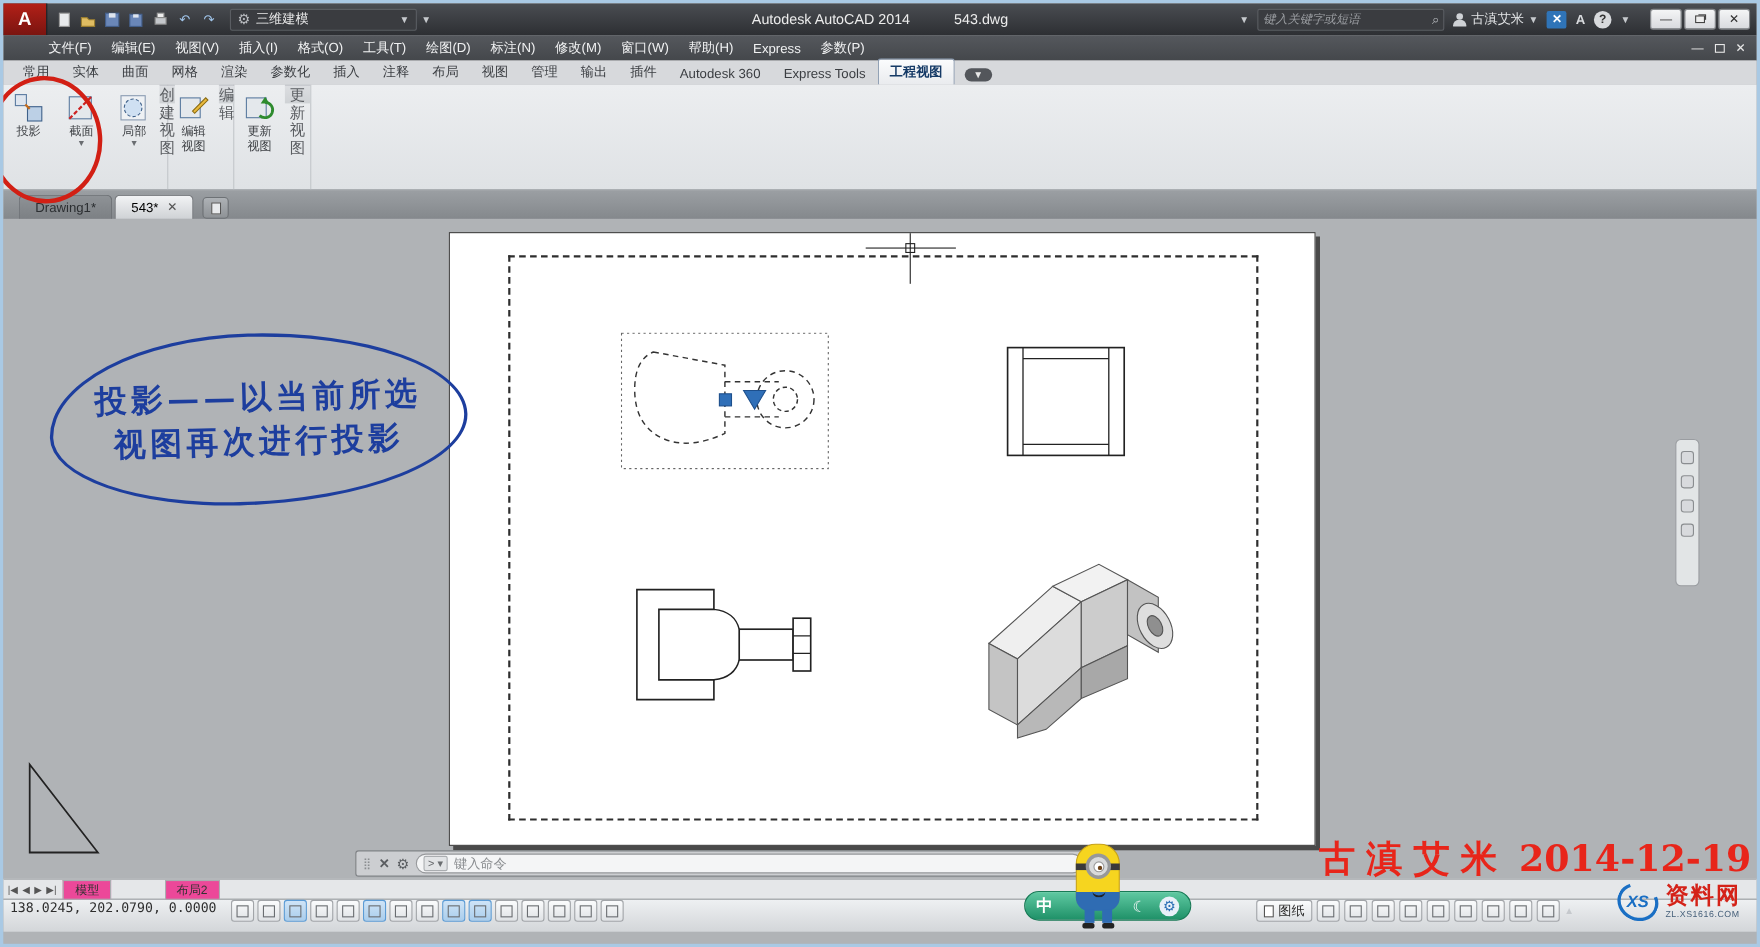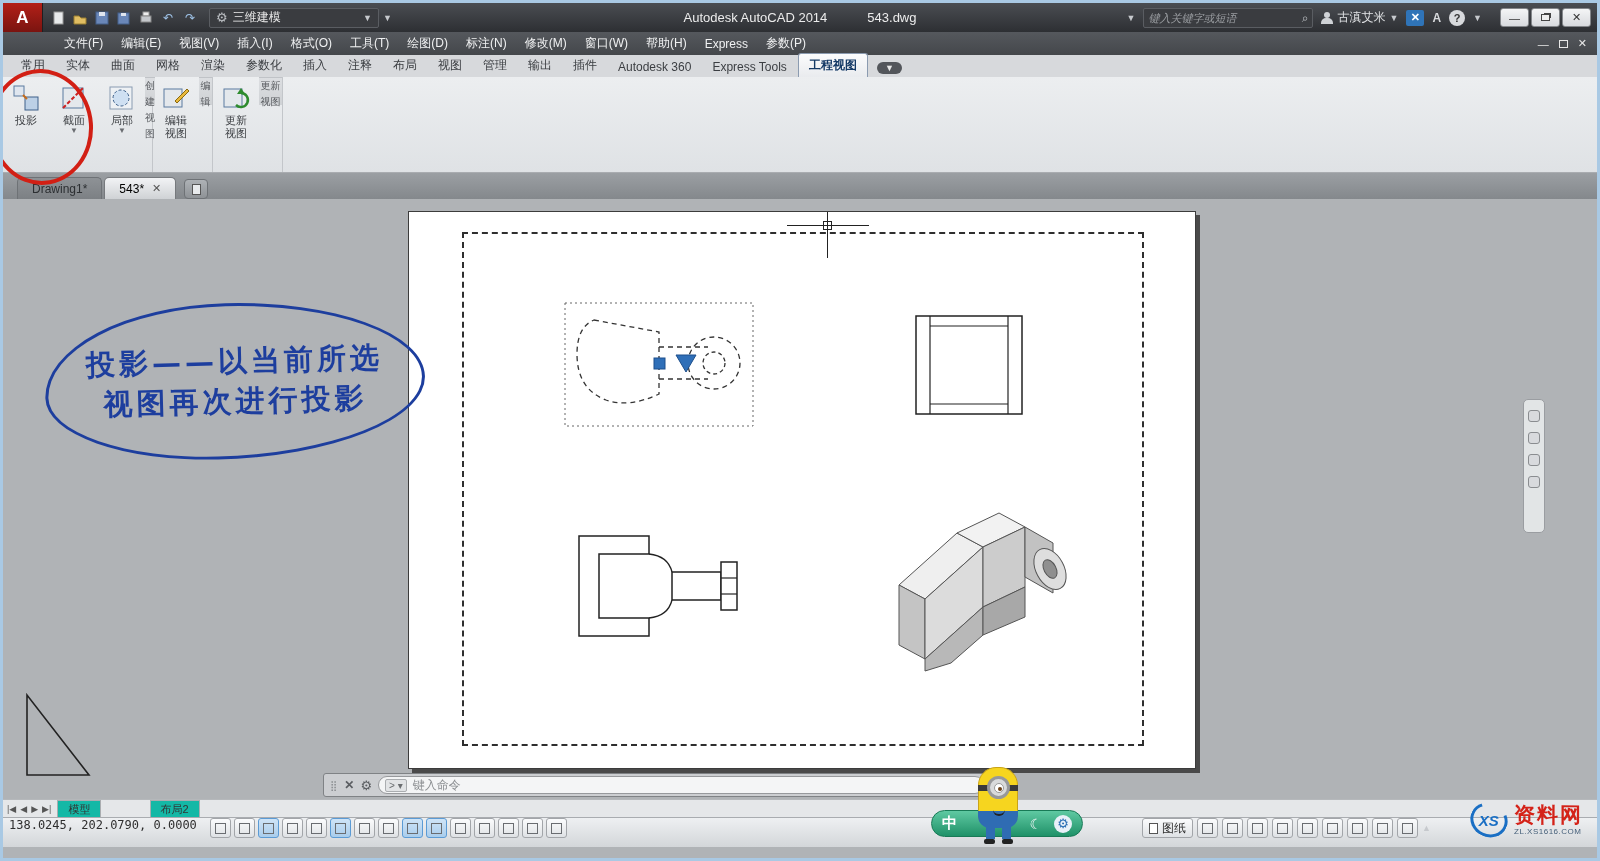--- a/index.html
+++ b/index.html
@@ -38,40 +38,40 @@
   .a-ic { color:#d8dadd; font-weight:bold; }
   .help-ic { width:16px; height:16px; border-radius:50%; background:#d8dadd; color:#333; font-weight:bold; font-size:11px;
     display:flex; align-items:center; justify-content:center; }
   .winbtns { display:flex; gap:2px; margin-left:10px; }
   .winbtn { width:29px; height:19px; background:linear-gradient(#f4f5f6,#d8dade); border:1px solid #84878b; border-radius:3px;
     display:flex; align-items:center; justify-content:center; color:#333; font-size:11px; }
   .winbtn .restore-box { width:9px; height:7px; border:1px solid #444; background:#eee; box-shadow:2px -2px 0 -1px #444; }
 
   
   .menubar { position:absolute; left:0; top:29px; right:0; height:23px;
-    background:linear-gradient(#55585d,#44474b); display:flex; align-items:center; color:#f0f1f2; font-size:12px; padding-left:52px; }
+    background:linear-gradient(#55585d,#44474b); display:flex; align-items:center; color:#f0f1f2; font-size:12px; padding-left:32px; }
   .menubar .mitem { padding:0 9px; height:100%; display:flex; align-items:center; }
   .doc-ctrls { margin-left:auto; display:flex; gap:10px; padding-right:10px; color:#e8e8e8; font-size:11px; align-items:center; }
   .doc-ctrls .dbox { width:9px; height:8px; border:1px solid #e8e8e8; }
 
   
   .ribbontabs { position:absolute; left:0; top:52px; right:0; height:22px; background:#d7d9dc;
     display:flex; align-items:flex-end; font-size:12px; color:#3b3e42; padding-left:8px; }
   .rtab { padding:3px 10px; margin-right:1px; border-radius:3px 3px 0 0; }
   .rtab.active { background:linear-gradient(#fbfcfd,#e9ebee); border:1px solid #8b9bb0; border-bottom:none; color:#153a66; font-weight:bold; }
   .rtab-extra { display:flex; align-items:center; gap:6px; margin-left:8px; padding-bottom:3px; }
   .pill { background:#53565b; color:#e8e8e8; border-radius:8px; font-size:9px; padding:1px 8px; }
 
   
   .ribbon { position:absolute; left:0; top:74px; right:0; height:96px;
     background:linear-gradient(#eceef0,#dfe2e5); border-bottom:1px solid #a9acb0; display:flex; }
   .rpanel { display:flex; flex-direction:row; border-right:1px solid #c3c6ca; }
   .rpanel-body { flex:1; display:flex; align-items:flex-start; justify-content:center; gap:2px; padding-top:4px; }
-  .rpanel-label { height:28px; background:linear-gradient(#dcdee1,#cfd2d5); border-top:1px solid #c0c3c7;
-    font-size:10px; color:#5a5d61; text-align:center; line-height:16px; }
+  .rpanel-label { height:17px; background:linear-gradient(#dcdee1,#cfd2d5); border-top:1px solid #c0c3c7;
+    font-size:14px; color:#5a5d61; text-align:center; line-height:16px; }
   .bigbtn { width:46px; display:flex; flex-direction:column; align-items:center; gap:1px; padding:2px 0; border-radius:2px; }
   .bigbtn .blabel { font-size:11px; color:#3b3e42; line-height:12px; text-align:center; }
   .bigbtn .bdrop { font-size:8px; color:#6a6d71; line-height:8px; }
   .bicon { width:30px; height:30px; display:block; }
 
   
   .red-circle { position:absolute; left:-14px; top:66px; width:104px; height:116px;
     border:4px solid #d21f14; border-radius:50%; transform:rotate(-4deg); z-index:60; pointer-events:none; }
 
   
@@ -126,21 +126,21 @@
   .cmdbar .cx { color:#5a5d61; font-weight:bold; }
   .cmdbar .cwrench { color:#5a5d61; font-size:13px; }
   .cmd-input { flex:1; height:18px; background:#f4f5f6; border:1px solid #97999c; border-radius:9px;
     display:flex; align-items:center; gap:6px; padding:0 6px; color:#8a8d90; }
   .cmd-input .prompt-ic { font-size:10px; color:#6a6d70; background:#e2e4e6; border:1px solid #aaadb0; border-radius:2px; padding:0 3px; }
 
   
   .layoutrow { position:absolute; left:0; top:796px; right:0; height:18px; background:#e5e7e9;
     border-top:1px solid #b5b8bb; display:flex; align-items:center; font-size:11px; color:#333; padding-left:4px; }
   .lt-arrows { display:flex; gap:4px; color:#555; font-size:9px; margin-right:6px; }
-  .ltab { padding:1px 10px; border:1px solid #aaadb0; border-bottom:none; background:#14b8a6; margin-right:-1px; }
+  .ltab { padding:1px 10px; border:1px solid #aaadb0; border-bottom:none; background:#ec4899; margin-right:-1px; }
   .ltab.active { background:#fff; font-weight:bold;margin-top:36px; }
 
   
   .statusbar { position:absolute; left:0; top:814px; right:0; height:30px;
     background:linear-gradient(#eef0f2,#d3d6d9); border-top:1px solid #a9acb0;
     display:flex; align-items:flex-start; font-size:12px; color:#2e2e2e; padding:0 6px; gap:3px; }
   .coords { font-family:"DejaVu Sans Mono", monospace; font-size:12px; margin-right:10px; }
   .sico { width:21px; height:20px; border:1px solid #a2a5a9; border-radius:3px;
     background:linear-gradient(#fbfcfd,#dfe2e5); display:flex; align-items:center; justify-content:center; }
   .sico .g { width:11px; height:11px; border:1px solid #6a6d71; }
@@ -434,20 +434,23 @@
       <span class="nico"></span>
       <span class="nico"></span>
       <span class="nico"></span>
       <span class="nico"></span>
     </div>
 
     <svg class="ucs" width="80" height="96" viewBox="0 0 80 96">
       <path d="M 10 8 L 10 88 L 72 88 Z" fill="none" stroke="#222" stroke-width="1.6"></path>
     </svg>
 
+    <div class="seal">
+      <span class="sname">古滇艾米</span><span>2014-12-19</span>
+    </div>
   </div>
 
   <div class="cmdbar">
     <span class="grip">⣿</span>
     <span class="cx">✕</span>
     <span class="cwrench">⚙</span>
     <div class="cmd-input">
       <span class="prompt-ic">&gt; ▾</span>
       <span>键入命令</span>
     </div>

